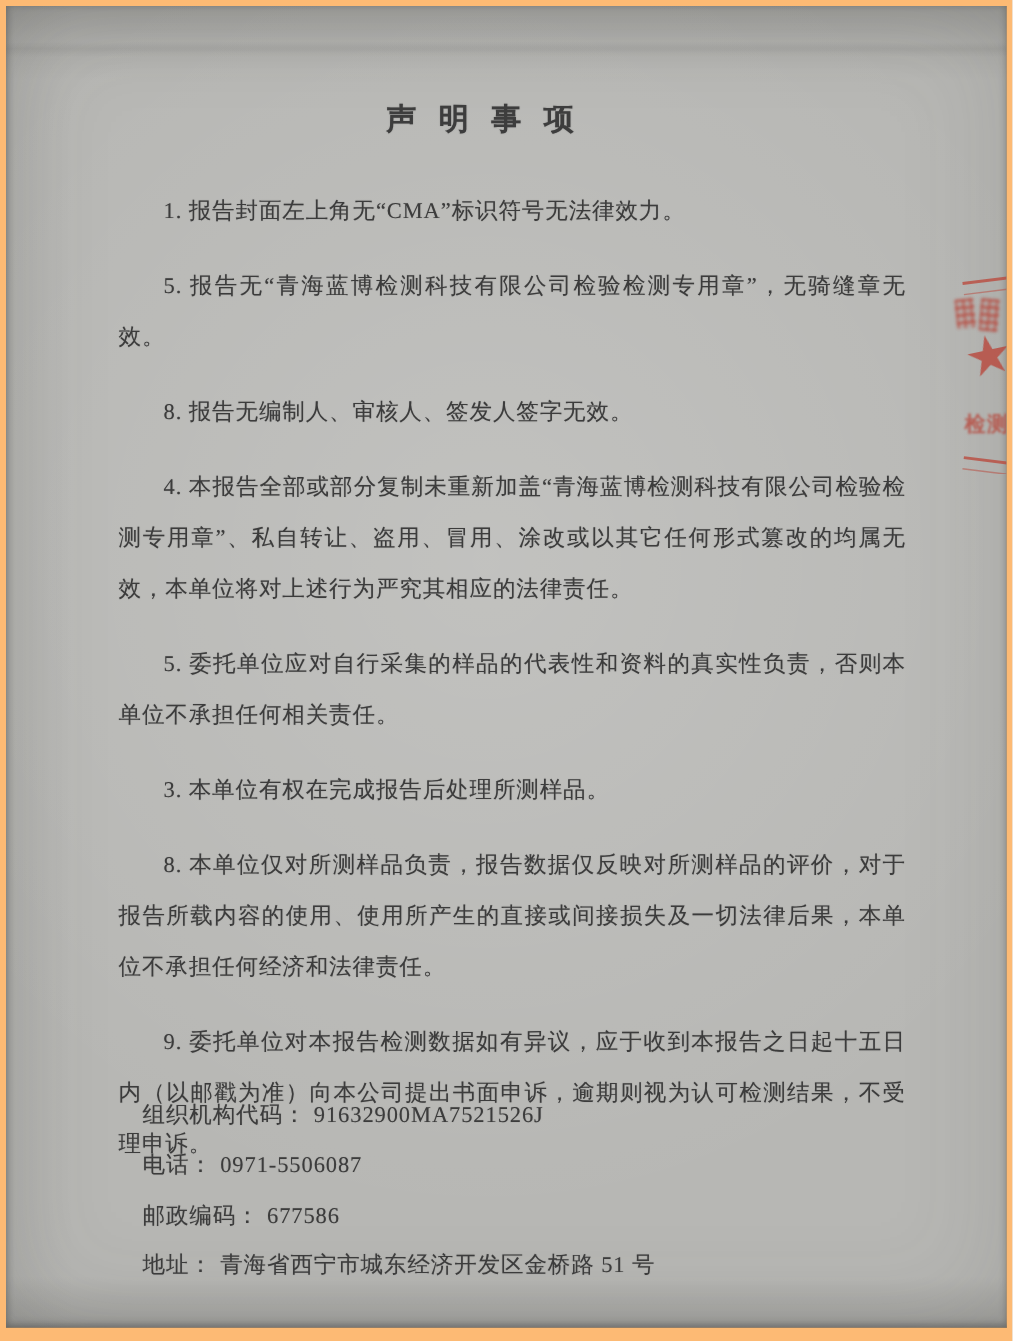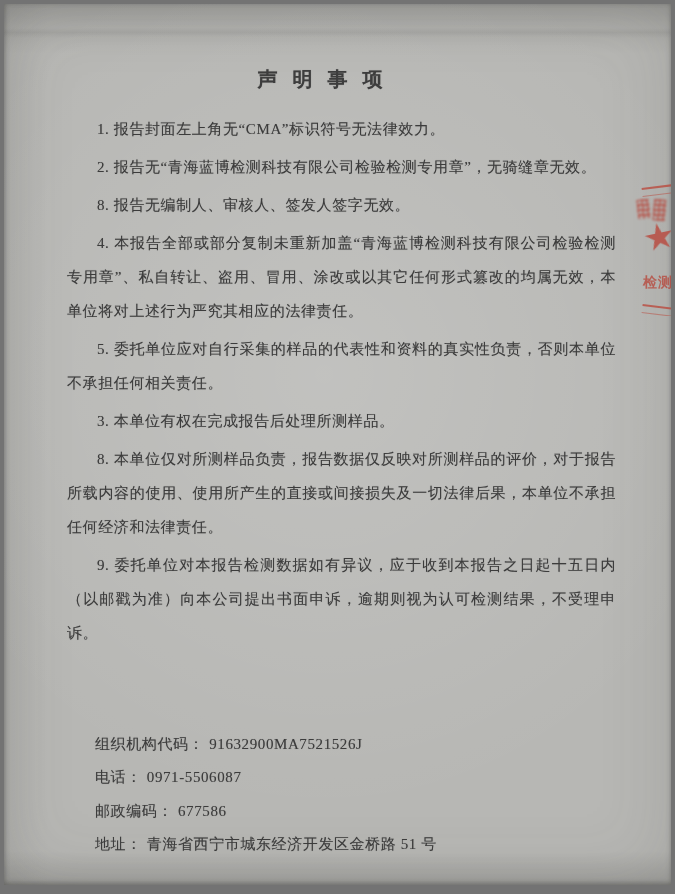--- a/index.html
+++ b/index.html
@@ -4,21 +4,21 @@
 <style>
   html, body {
     margin: 0; padding: 0;
     width: 675px; height: 894px;
     background: #ffffff;
     font-family: "Liberation Serif", "DejaVu Serif", serif;
   }
   .page {
     position: relative;
     width: 675px; height: 894px;
-    background: #737373;
+    background: #fdba74;
     overflow: hidden;
   }
   
   .photo {
     position: absolute;
     left: 4px; right: 4px; top: 4px; bottom: 9px;
     background:
       radial-gradient(ellipse 90% 70% at 48% 42%, rgba(255,255,255,0.15), rgba(255,255,255,0) 72%),
       linear-gradient(180deg, rgba(72,72,70,0.24) 0px, rgba(72,72,70,0.10) 22px, rgba(0,0,0,0) 50px),
       linear-gradient(0deg, rgba(66,66,64,0.20) 0px, rgba(0,0,0,0) 34px),
@@ -41,21 +41,21 @@
     letter-spacing: 15px;
     transform: translateX(-10px);
     color: #3d3d3d;
     text-shadow: 0 0 0.8px rgba(60,60,60,0.45);
   }
   .body-text {
     position: absolute;
     top: 104px; left: 59px; right: 51px;
   }
   .body-text p {
-    margin: 4px;
+    margin: 16px;
     font-size: 15px;
     line-height: 34px;
     letter-spacing: 0.6px;
     text-indent: 2em;
     text-align: justify;
     color: #3c3c3c;
     text-shadow: 0 0 0.7px rgba(60,60,60,0.40);
   }
   .footer {
     position: absolute;
@@ -138,21 +138,21 @@
 <body>
 
 <div class="page">
   <div class="photo">
     <div class="crease"></div>
 
     <h1 class="title">声明事项</h1>
 
     <div class="body-text">
       <p>1. 报告封面左上角无“CMA”标识符号无法律效力。</p>
-      <p>2. 报告无“青海蓝博检测科技有限公司检验检测专用章”，无骑缝章无效。</p>
+      <p>5. 报告无“青海蓝博检测科技有限公司检验检测专用章”，无骑缝章无效。</p>
       <p>8. 报告无编制人、审核人、签发人签字无效。</p>
       <p>4. 本报告全部或部分复制未重新加盖“青海蓝博检测科技有限公司检验检测专用章”、私自转让、盗用、冒用、涂改或以其它任何形式篡改的均属无效，本单位将对上述行为严究其相应的法律责任。</p>
       <p>5. 委托单位应对自行采集的样品的代表性和资料的真实性负责，否则本单位不承担任何相关责任。</p>
       <p>3. 本单位有权在完成报告后处理所测样品。</p>
       <p>8. 本单位仅对所测样品负责，报告数据仅反映对所测样品的评价，对于报告所载内容的使用、使用所产生的直接或间接损失及一切法律后果，本单位不承担任何经济和法律责任。</p>
       <p>9. 委托单位对本报告检测数据如有异议，应于收到本报告之日起十五日内（以邮戳为准）向本公司提出书面申诉，逾期则视为认可检测结果，不受理申诉。</p>
     </div>
 
     <div class="footer">
       <p><span>组织机构代码：</span><span class="val">91632900MA7521526J</span></p>

